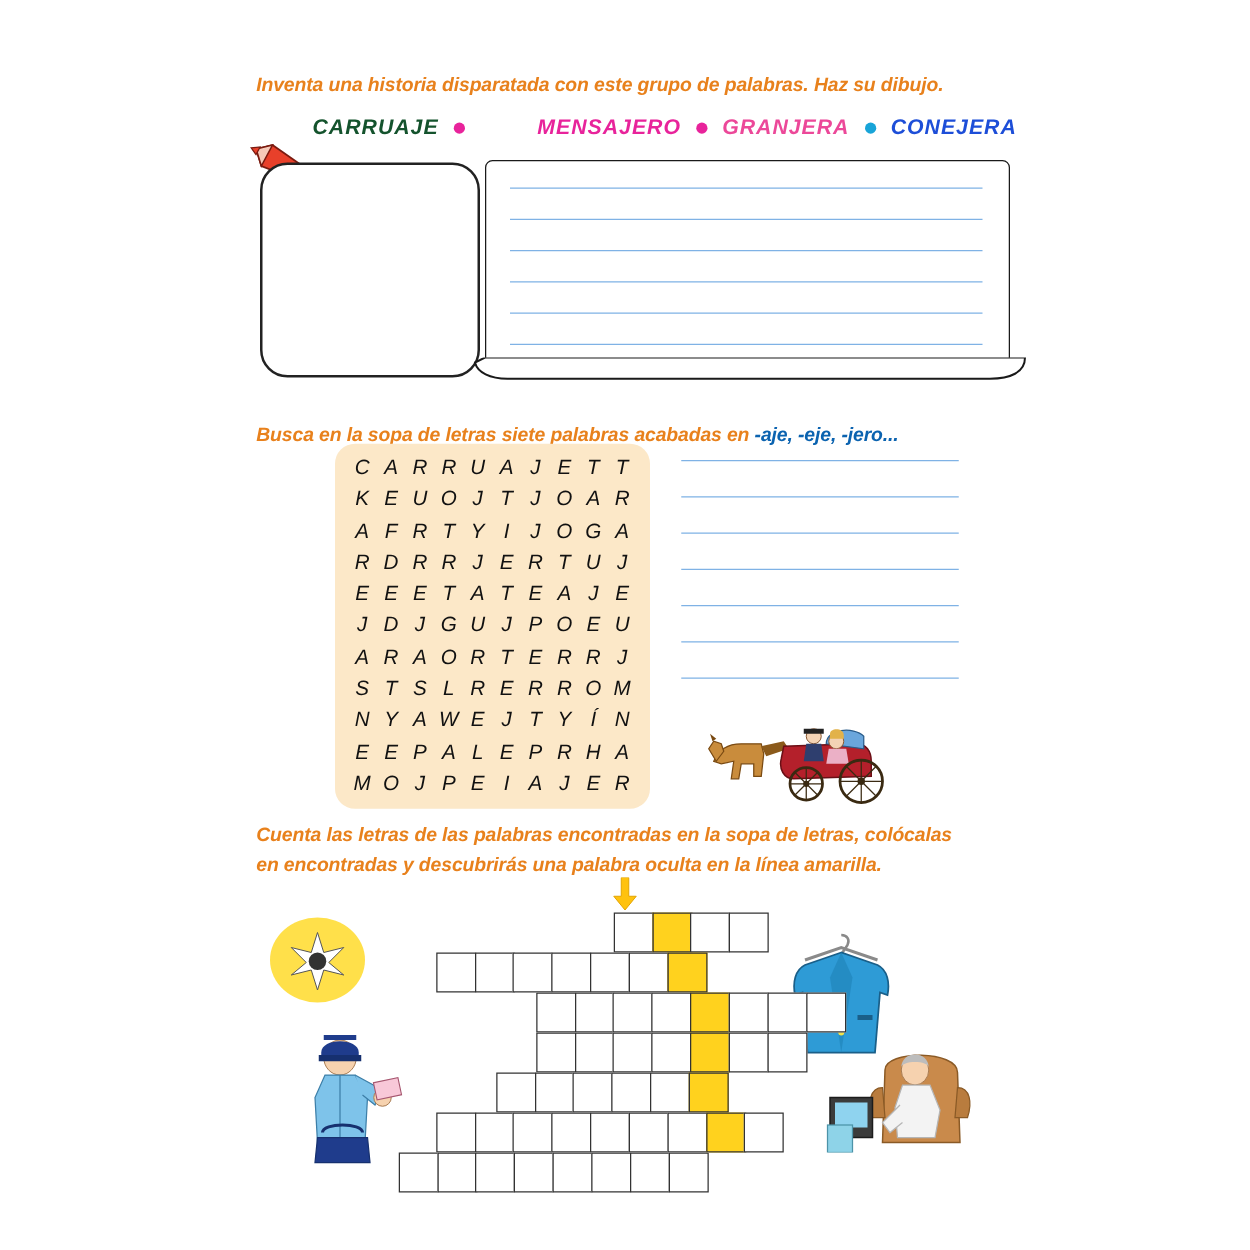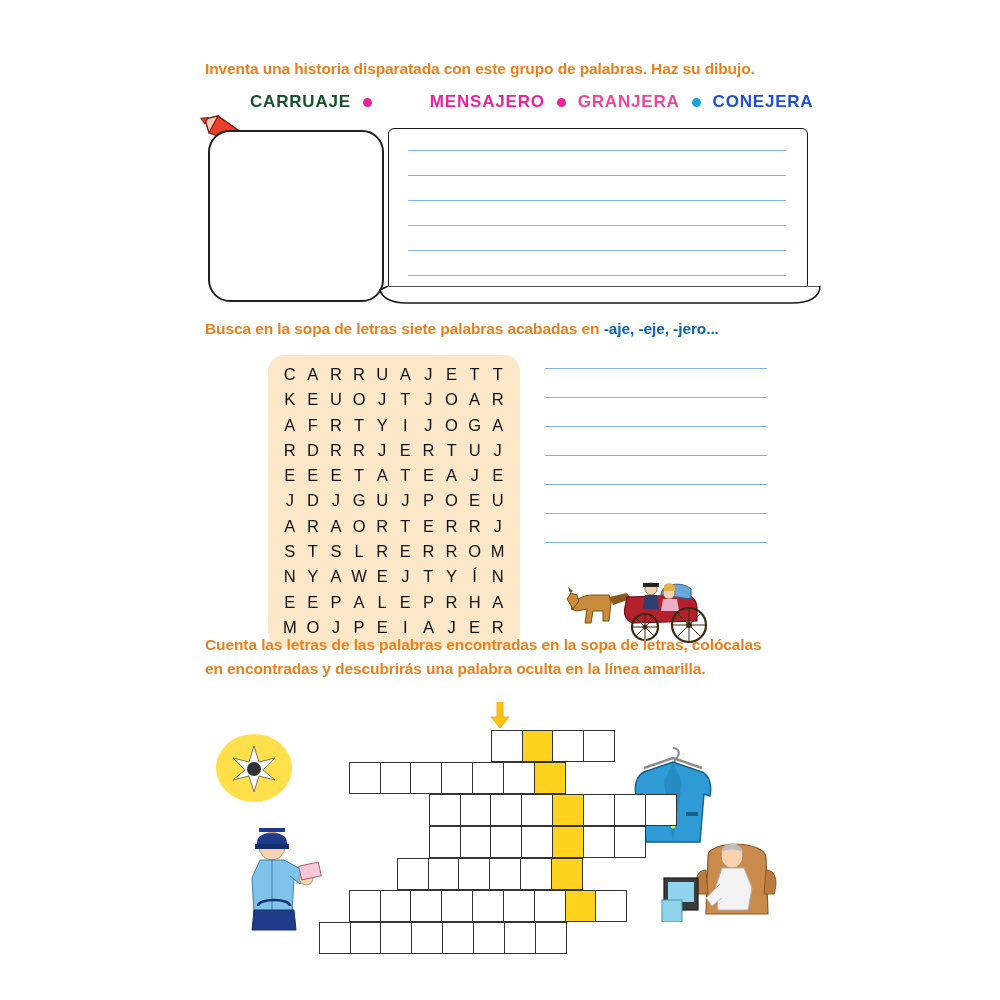--- a/index.html
+++ b/index.html
@@ -10,33 +10,34 @@
   body {
     width: 1000px;
     height: 1000px;
     position: relative;
     font-family: "Liberation Sans", sans-serif;
     overflow: hidden;
   }
   .page {
     position: absolute;
     inset: 0;
+    font-style: italic;
   }
 
   
   .instr {
     position: absolute;
     color: #E8811C;
     font-weight: bold;
     font-size: 15.5px;
     letter-spacing: -0.1px;
   }
   #instr1 { left: 205px; top: 60px; }
-  #instr2 { left: 205px; top: 320px; }
-  #instr3 { left: 205px; top: 633px; width: 620px; line-height: 24px; }
+  #instr2 { left: 205px; top: 340px; }
+  #instr3 { left: 205px; top: 657px; width: 620px; line-height: 24px; }
 
   .hl-blue { color: #0B63B0; }
 
   .wordlist {
     position: absolute;
     left: 250px;
     top: 92px;
     display: flex;
     align-items: center;
     gap: 12px;

